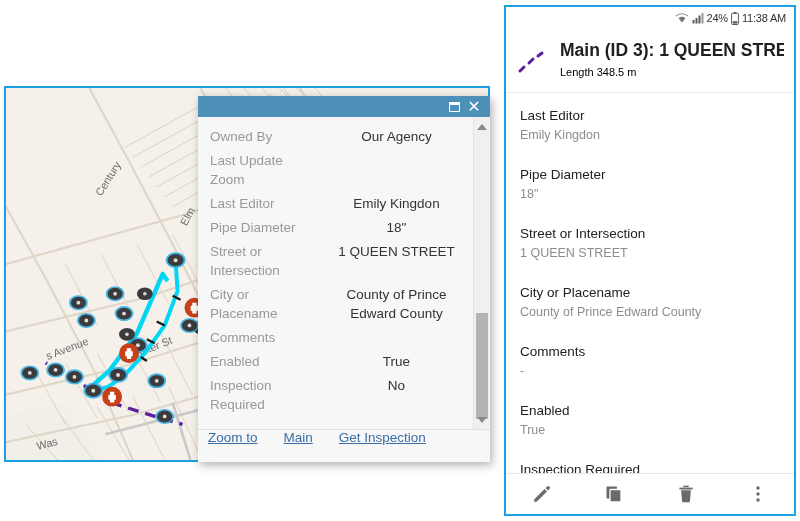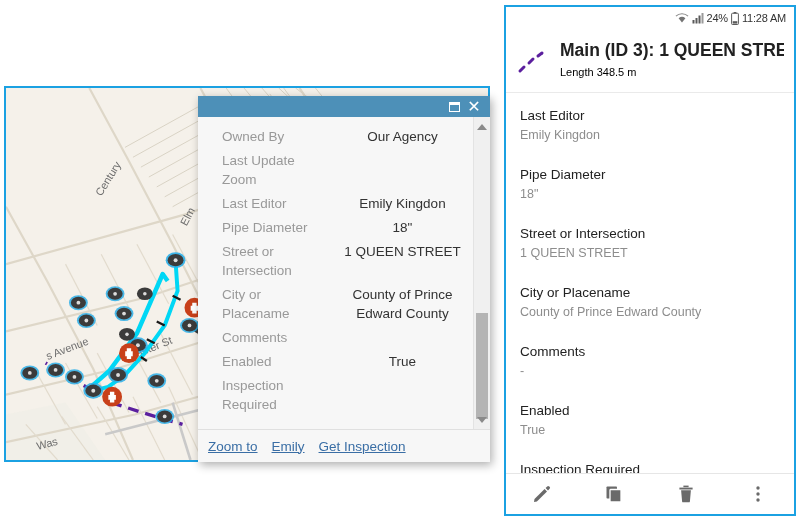--- a/index.html
+++ b/index.html
@@ -90,21 +90,20 @@
     position: relative;
   }
   #attr-table {
     flex: 1;
     padding: 10px 4px 0 12px;
     overflow: hidden;
   }
   .attr-row {
     display: flex;
     margin-bottom: 5px;
-    margin-left: 12px;
   }
   .attr-label {
     width: 108px;
     flex: none;
     color: #999999;
     font-size: 13.5px;
     line-height: 19px;
     padding-right: 6px;
   }
   .attr-value {
@@ -151,23 +150,23 @@
     background: #b4b4b4;
     cursor: pointer;
   }
 
   #popup-footer {
     flex: none;
     height: 32px;
     background: #f7f7f7;
     border-top: 1px solid #e0e0e0;
     display: flex;
-    align-items: center;
+    align-items: flex-start;
     padding-left: 10px;
-    gap: 14px;
+    gap: 26px;
   }
   .popup-link {
     color: #3a6ea5;
     font-size: 13.5px;
     text-decoration: underline;
     cursor: pointer;
   }
 
   
   #mobile-panel {
@@ -542,37 +541,38 @@
         <div class="attr-row">
           <div class="attr-label">Comments</div>
           <div class="attr-value"></div>
         </div>
         <div class="attr-row">
           <div class="attr-label">Enabled</div>
           <div class="attr-value">True</div>
         </div>
         <div class="attr-row">
           <div class="attr-label">Inspection Required</div>
+          <div class="attr-value">No</div>
         </div>
       </div>
 
       <div id="popup-scrollbar">
         <div class="sb-arrow up">
           <span class="tri up"></span>
         </div>
         <div id="sb-thumb"></div>
         <div class="sb-arrow down">
           <span class="tri down"></span>
         </div>
       </div>
     </div>
 
     <div id="popup-footer">
       <span class="popup-link">Zoom to</span>
-      <span class="popup-link">Emily</span>
+      <span class="popup-link">Main</span>
       <span class="popup-link">Get Inspection</span>
     </div>
   </div>
 
   <div id="mobile-panel">
 
     <div id="status-bar">
       <svg width="14" height="12" viewBox="0 0 14 12">
         <path d="M7 10.4 L3.6 6.2 A5.2 5.2 0 0 1 10.4 6.2 Z" fill="#5b5b5b" opacity="0.85"></path>
         <path d="M0.9 4.2 A8.8 8.8 0 0 1 13.1 4.2" stroke="#8a8a8a" stroke-width="1.1" fill="none"></path>
@@ -582,21 +582,21 @@
         <rect x="3.5" y="6" width="2" height="5.5" fill="#5b5b5b"></rect>
         <rect x="6.5" y="3.5" width="2" height="8" fill="#5b5b5b"></rect>
         <rect x="9.5" y="1" width="2" height="10.5" fill="#9a9a9a"></rect>
       </svg>
       <span class="status-txt">24%</span>
       <svg width="8" height="13" viewBox="0 0 8 13">
         <rect x="2.6" y="0" width="2.8" height="1.3" fill="#5b5b5b"></rect>
         <rect x="0.6" y="1.3" width="6.8" height="11.2" rx="0.8" fill="none" stroke="#5b5b5b" stroke-width="1"></rect>
         <rect x="1.7" y="9.2" width="4.6" height="2.4" fill="#5b5b5b"></rect>
       </svg>
-      <span class="status-txt">11:28 AM</span>
+      <span class="status-txt">11:38 AM</span>
     </div>
 
     <div id="mobile-header">
       <svg id="feature-symbol" viewBox="0 0 34 34">
         <g stroke="#5b1f9e" stroke-width="3" stroke-linecap="round" fill="none">
           <path d="M4 26 L8 22"></path>
           <path d="M13 18 L17 14"></path>
           <path d="M22 11 L26 8"></path>
         </g>
       </svg>

